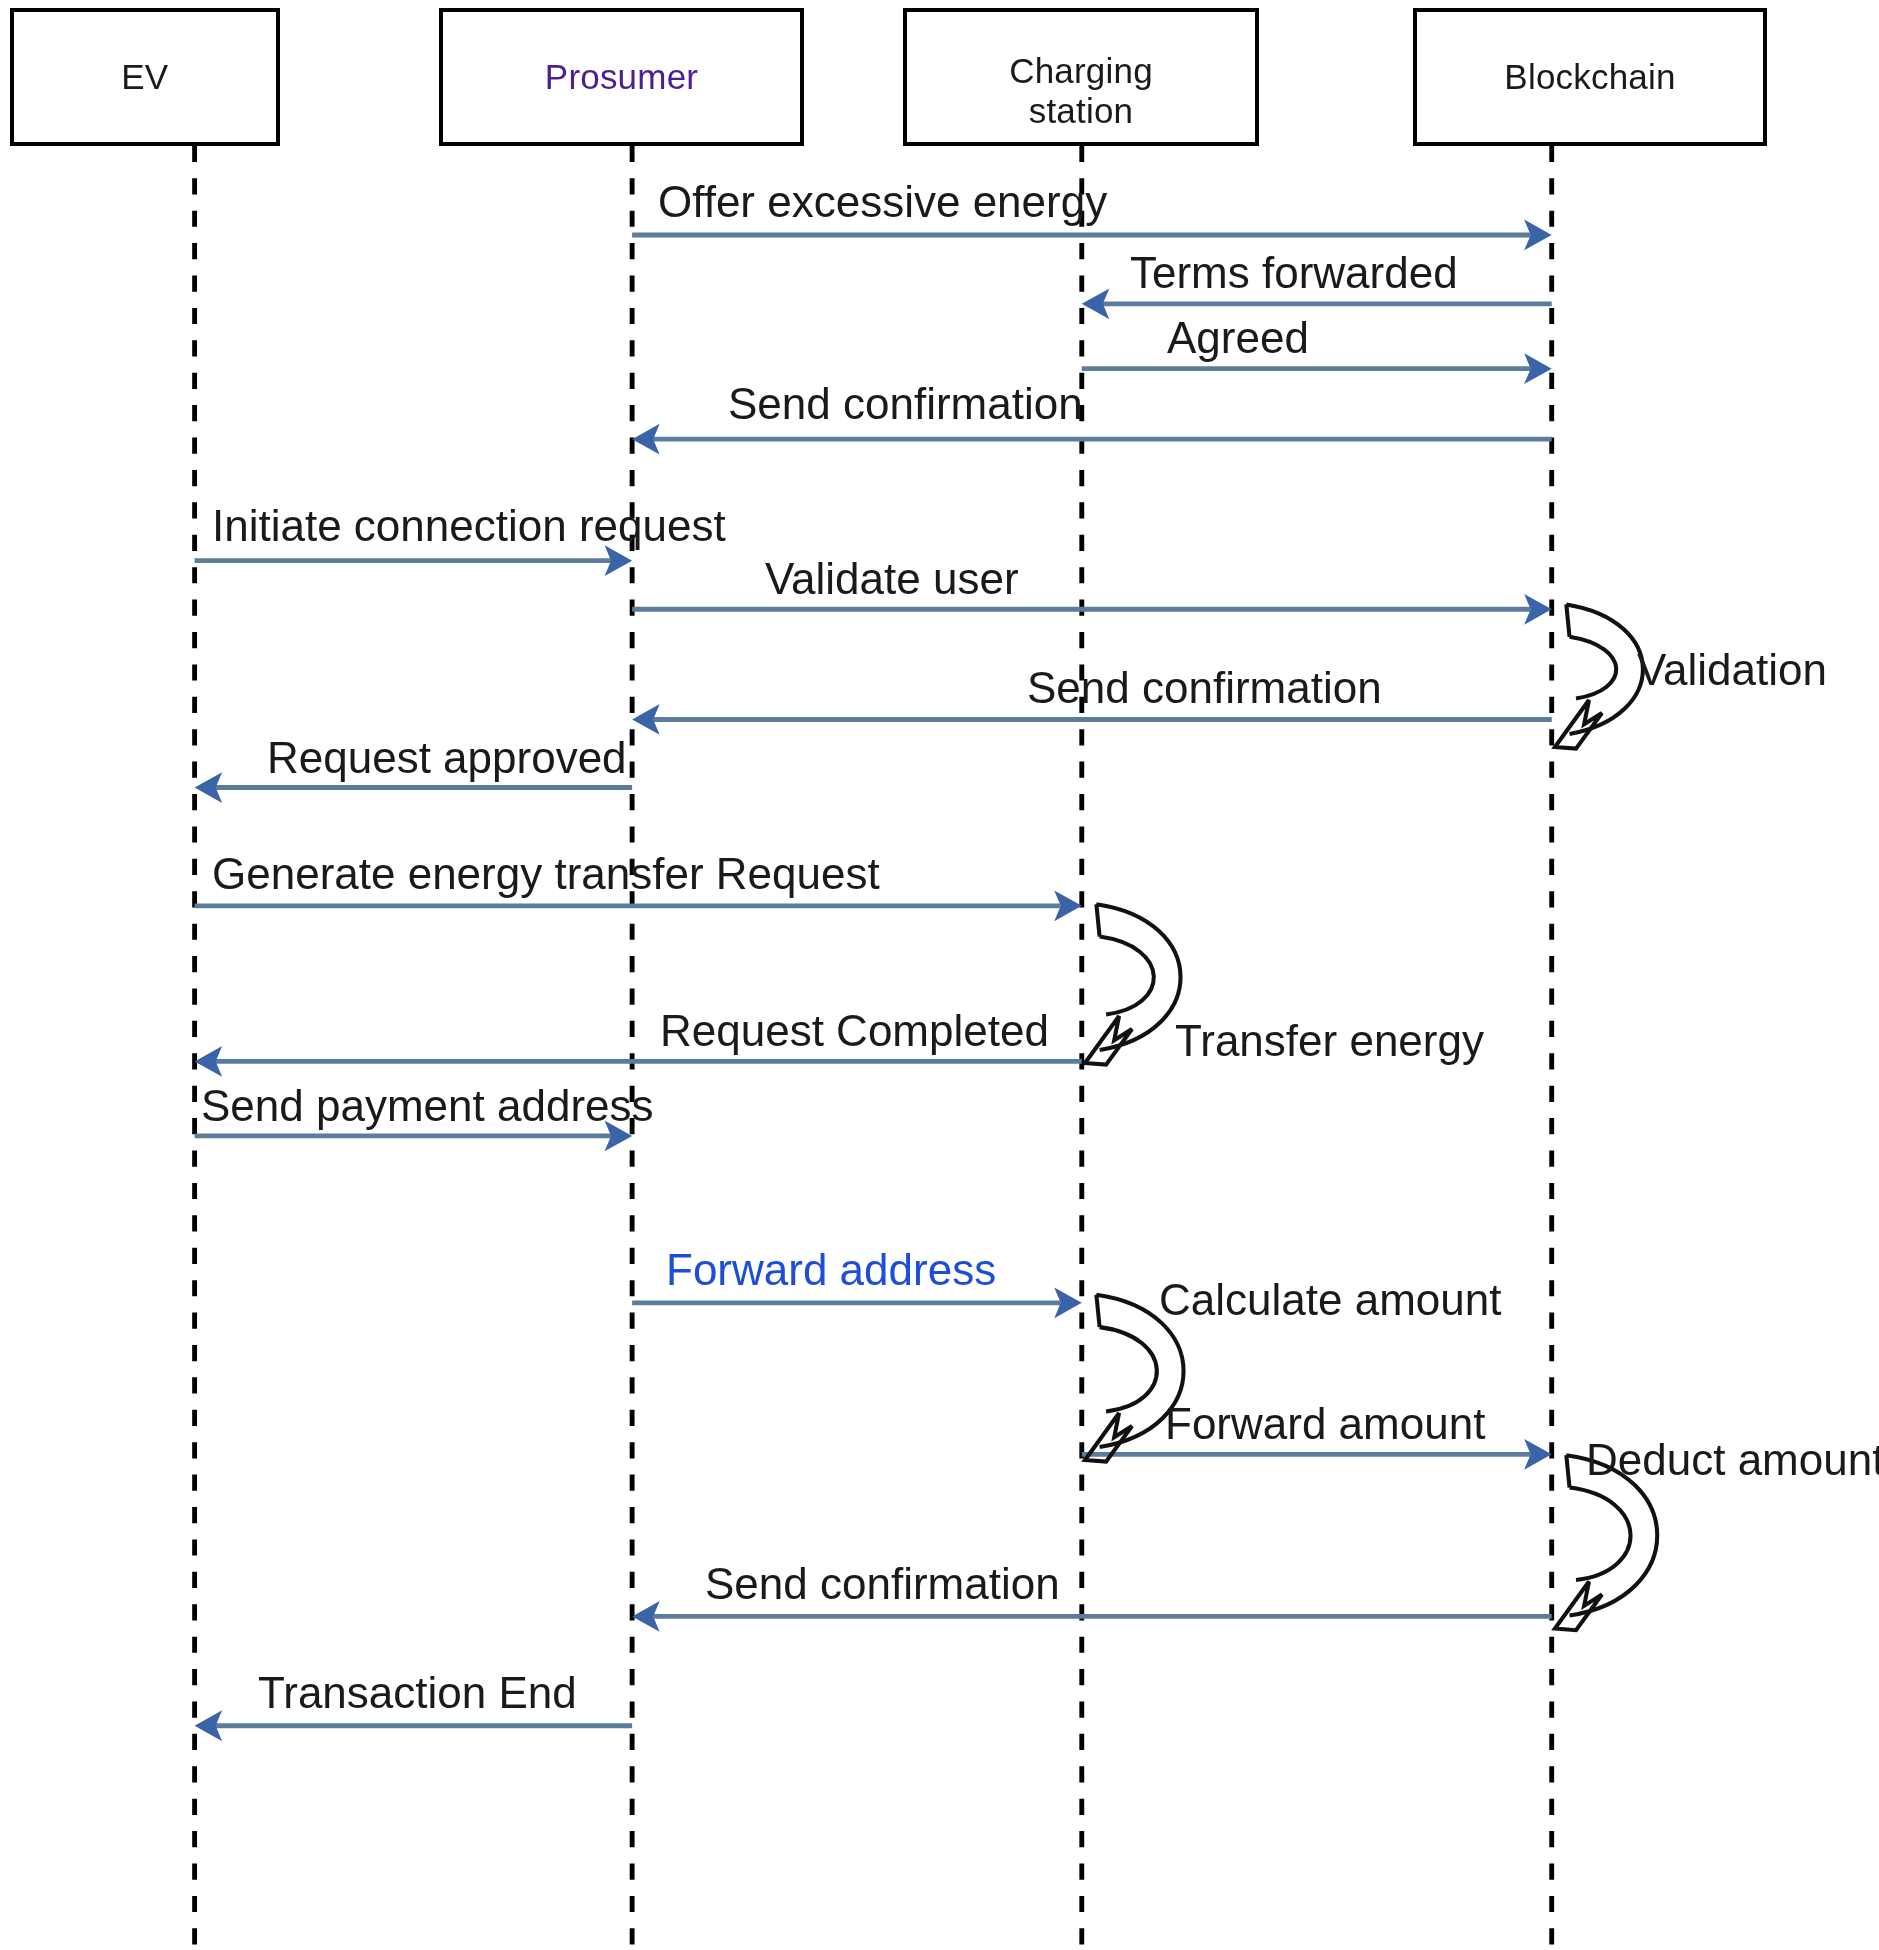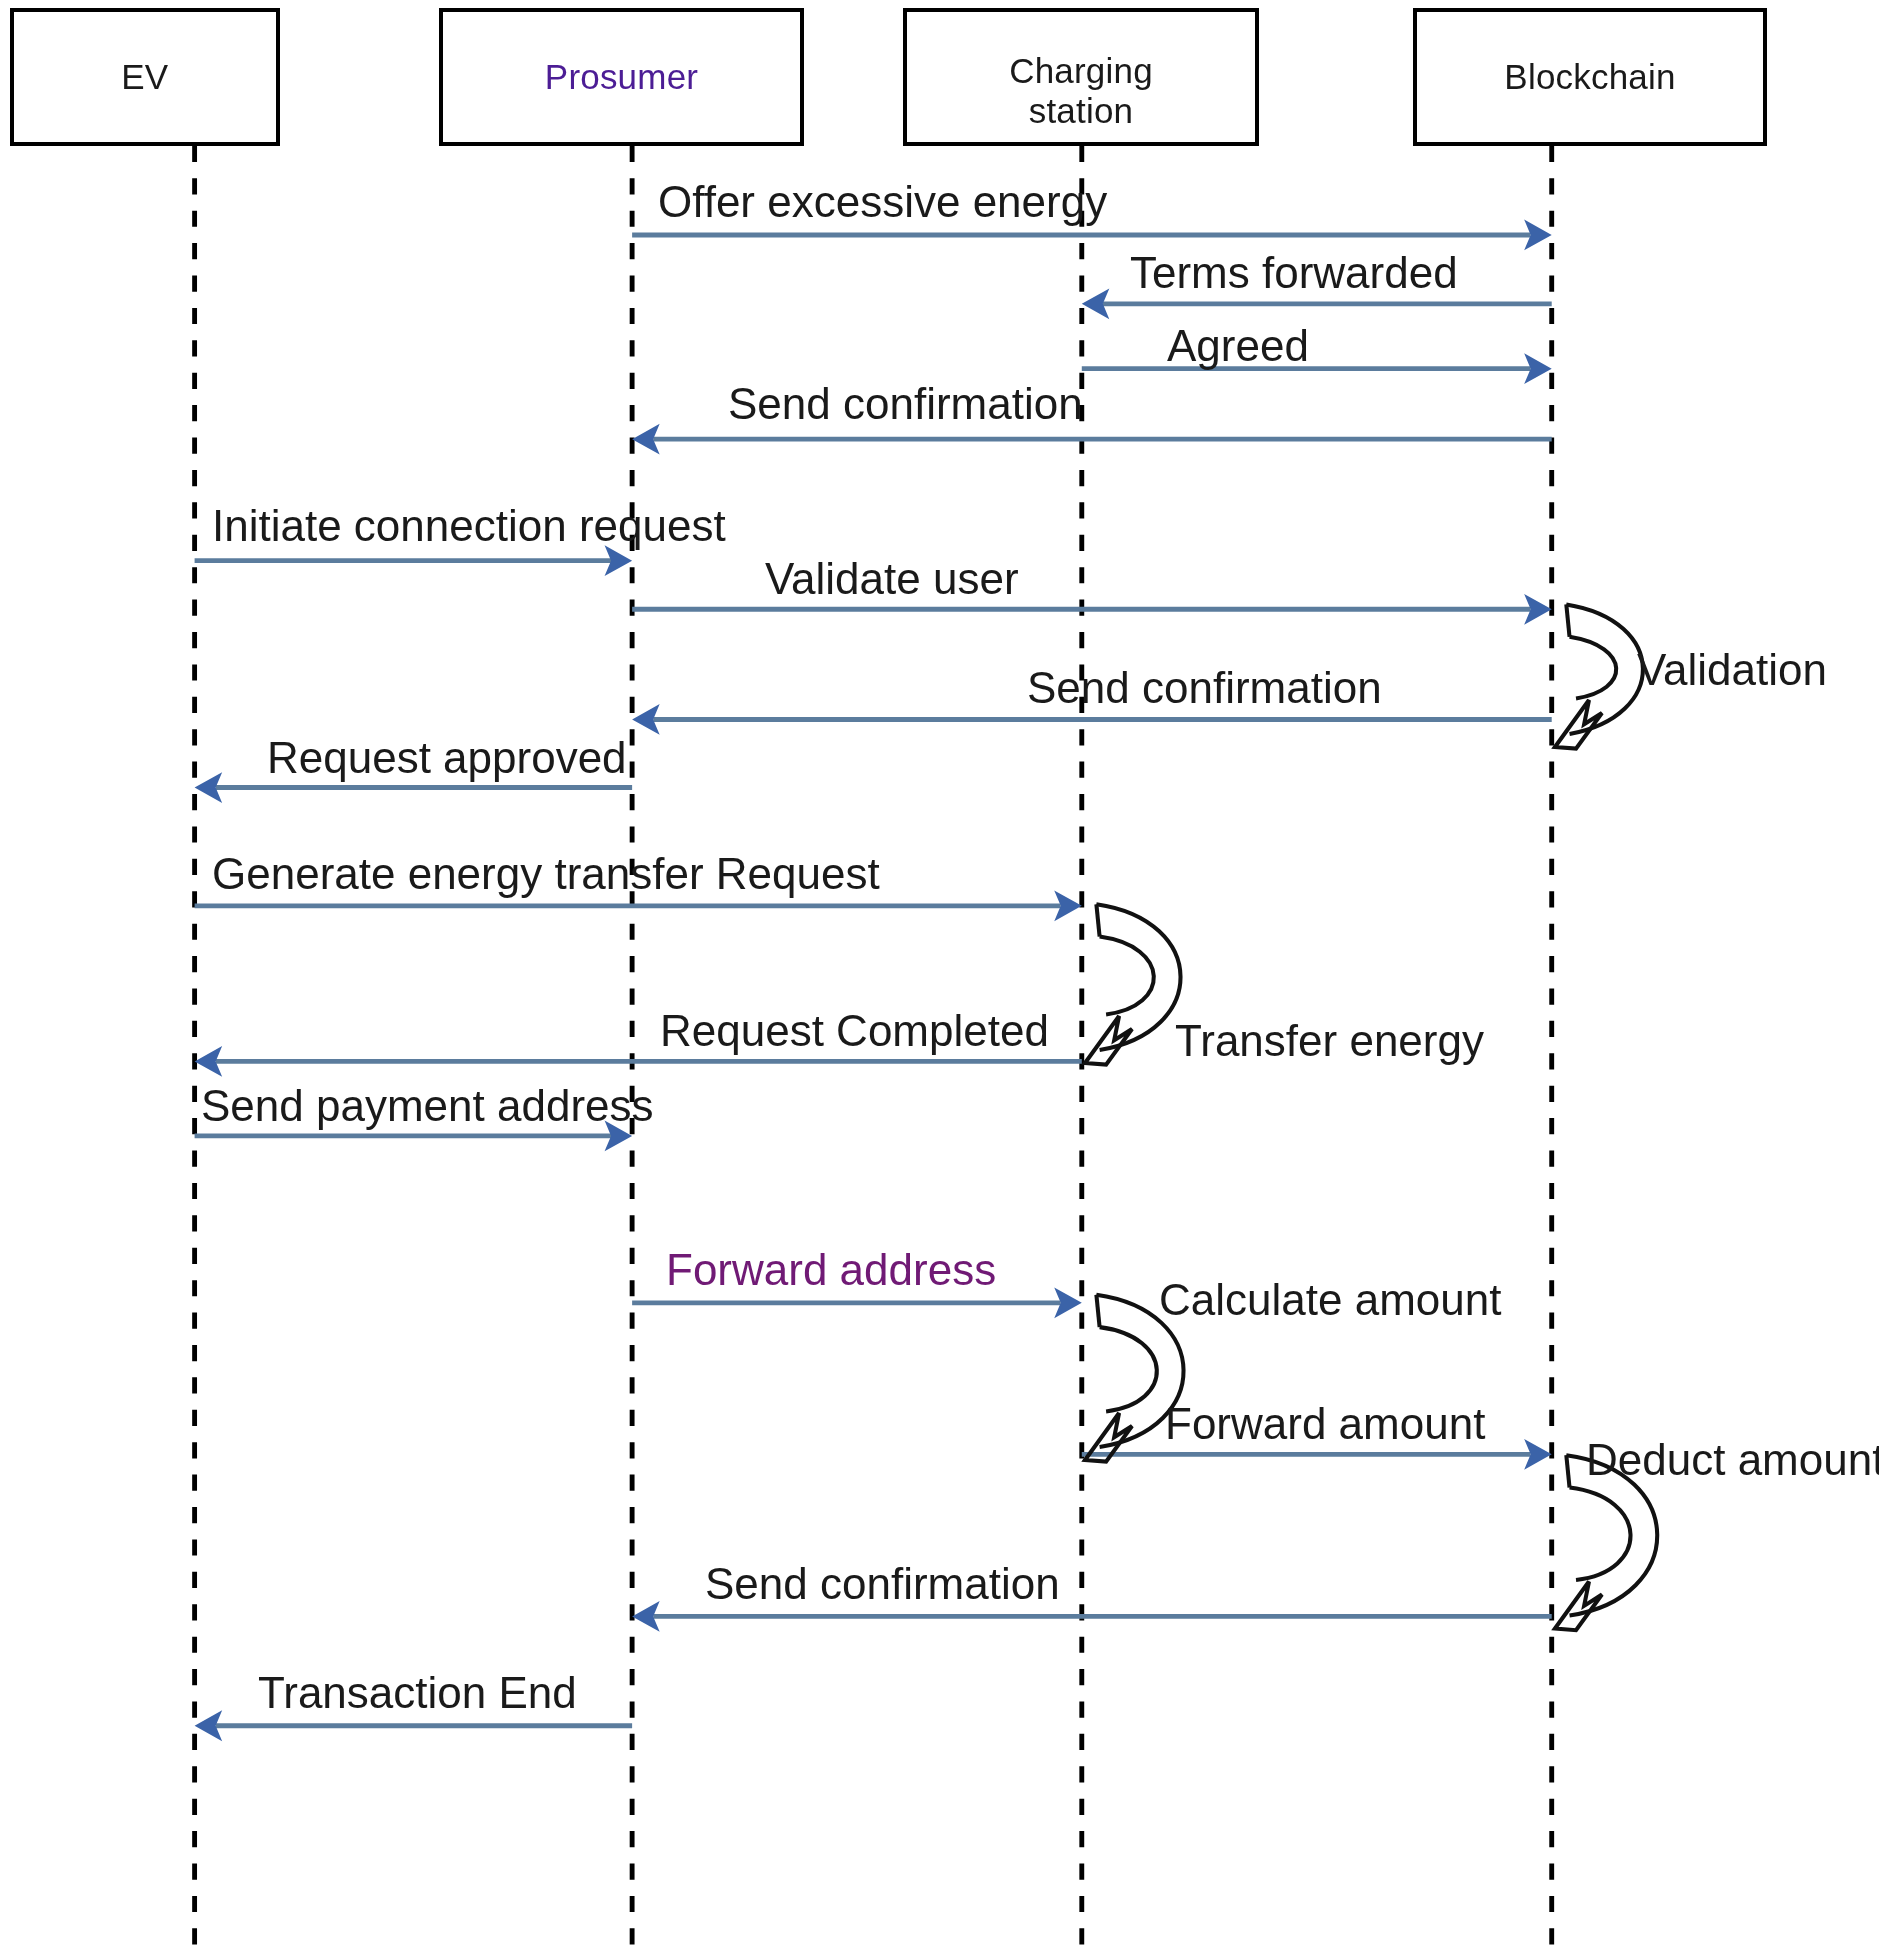--- a/index.html
+++ b/index.html
@@ -147,30 +147,30 @@
           <path d="M1937,1836 C2035.96,1848 2035.96,1940 1945,1950" fill="none" stroke="#111111" stroke-width="5"></path>
           <line x1="1933" y1="1796" x2="1937" y2="1836" stroke="#111111" stroke-width="5"></line>
           <path d="M1919,2010 L1961,1952 L1955,1982 L1977,1968 L1945,2012 Z" fill="none" stroke="#111111" stroke-width="5" stroke-linejoin="miter"></path>
         </g>
       </g>
   </svg>
 
   <div id="msg-labels">
       <div class="msg-label" style="left: 658px; top: 180px; color: rgb(26, 26, 26);">Offer excessive energy</div>
       <div class="msg-label" style="left: 1130px; top: 251px; color: rgb(26, 26, 26);">Terms forwarded</div>
-      <div class="msg-label" style="left: 1167px; top: 316px; color: rgb(26, 26, 26); margin-top: 8px;">Agreed</div>
+      <div class="msg-label" style="left: 1167px; top: 316px; color: rgb(26, 26, 26);">Agreed</div>
       <div class="msg-label" style="left: 728px; top: 382px; color: rgb(26, 26, 26);">Send confirmation</div>
       <div class="msg-label" style="left: 212px; top: 504px; color: rgb(26, 26, 26);">Initiate connection request</div>
       <div class="msg-label" style="left: 765px; top: 557px; color: rgb(26, 26, 26);">Validate user</div>
       <div class="msg-label" style="left: 1027px; top: 666px; color: rgb(26, 26, 26);">Send confirmation</div>
       <div class="msg-label" style="left: 267px; top: 736px; color: rgb(26, 26, 26);">Request approved</div>
       <div class="msg-label" style="left: 212px; top: 852px; color: rgb(26, 26, 26);">Generate energy transfer Request</div>
       <div class="msg-label" style="left: 660px; top: 1009px; color: rgb(26, 26, 26);">Request Completed</div>
       <div class="msg-label" style="left: 201px; top: 1084px; color: rgb(26, 26, 26);">Send payment address</div>
-      <div class="msg-label" style="left: 666px; top: 1248px; color: #701a75;">Forward address</div>
+      <div class="msg-label" style="left: 666px; top: 1248px; color: #1d4ed8;">Forward address</div>
       <div class="msg-label" style="left: 1165px; top: 1402px; color: rgb(26, 26, 26);">Forward amount</div>
       <div class="msg-label" style="left: 705px; top: 1562px; color: rgb(26, 26, 26);">Send confirmation</div>
       <div class="msg-label" style="left: 258px; top: 1671px; color: rgb(26, 26, 26);">Transaction End</div>
     </div>
   <div id="self-labels">
       <div class="self-label" style="left: 1637px; top: 648px; color: rgb(26, 26, 26);">Validation</div>
       <div class="self-label" style="left: 1175px; top: 1019px; color: rgb(26, 26, 26);">Transfer energy</div>
       <div class="self-label" style="left: 1159px; top: 1278px; color: rgb(26, 26, 26);">Calculate amount</div>
       <div class="self-label" style="left: 1586px; top: 1438px; color: rgb(26, 26, 26);">Deduct amount</div>
     </div>

